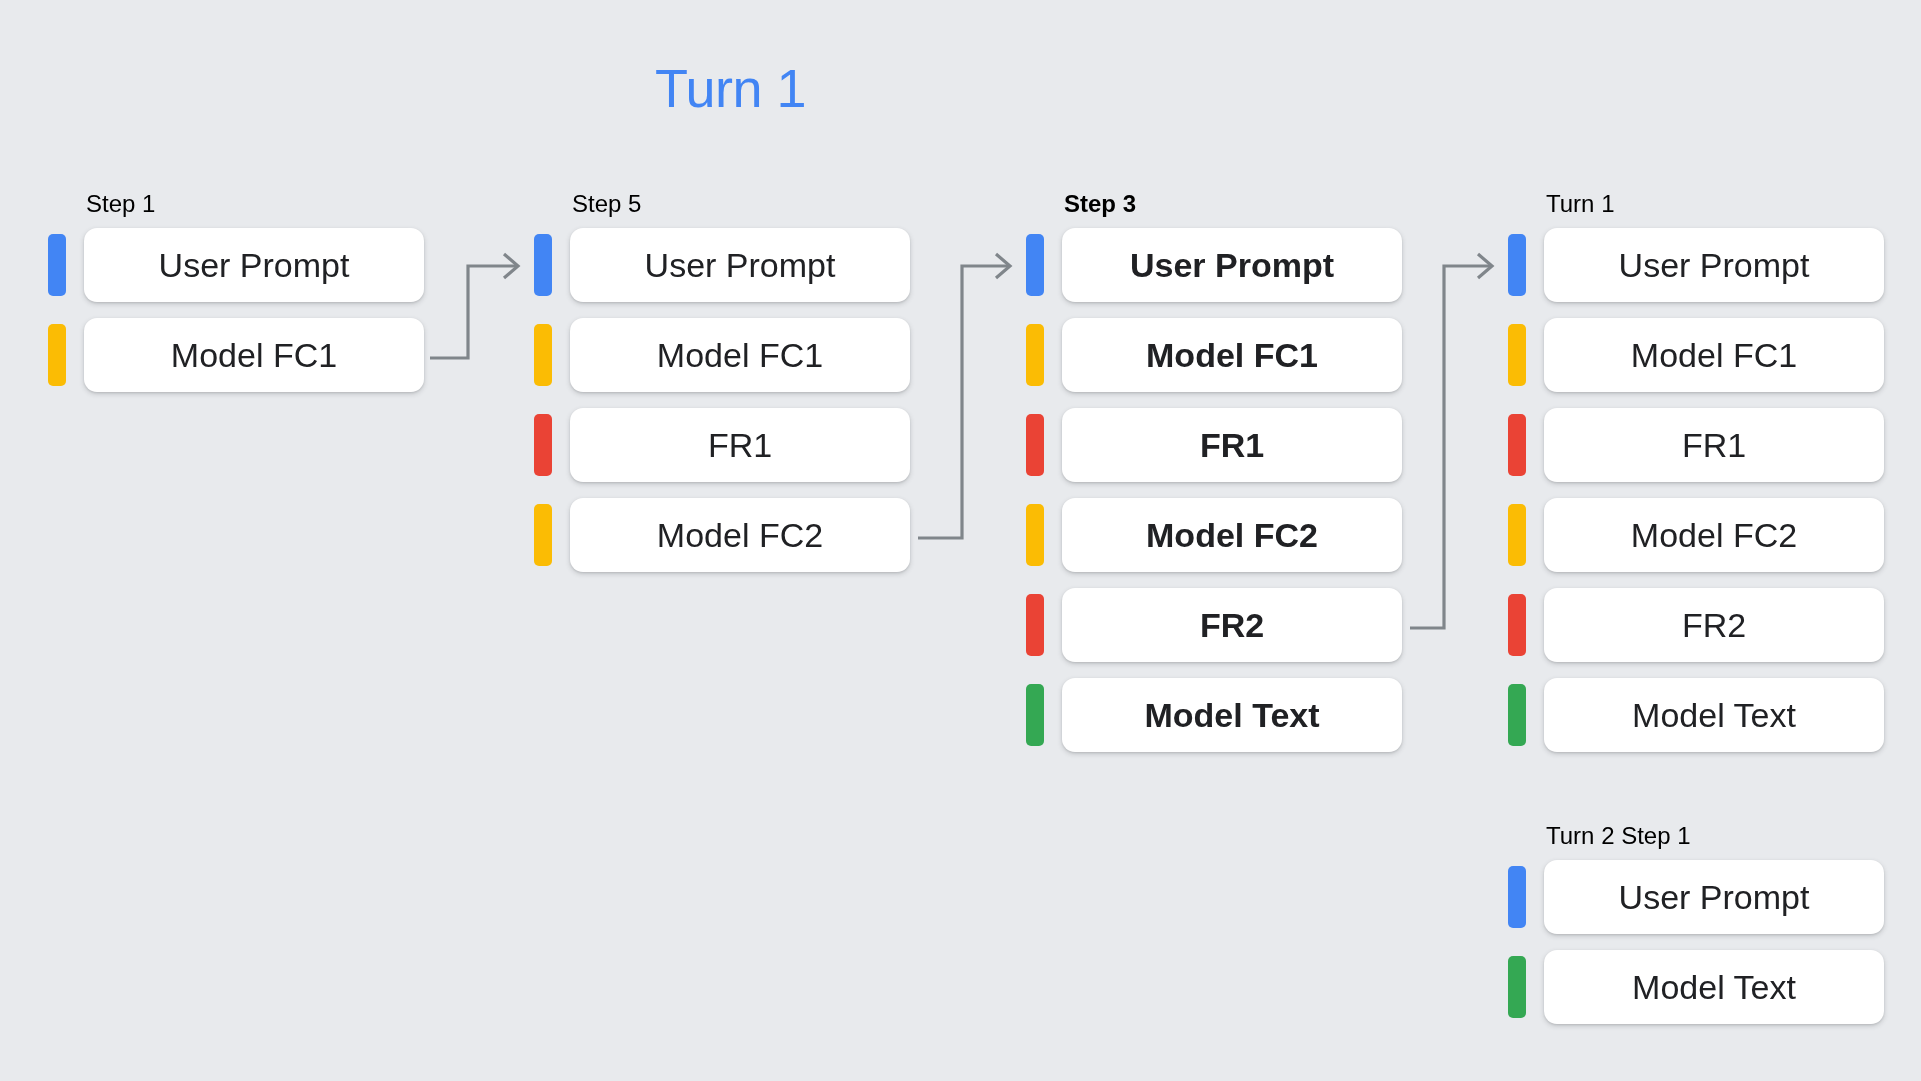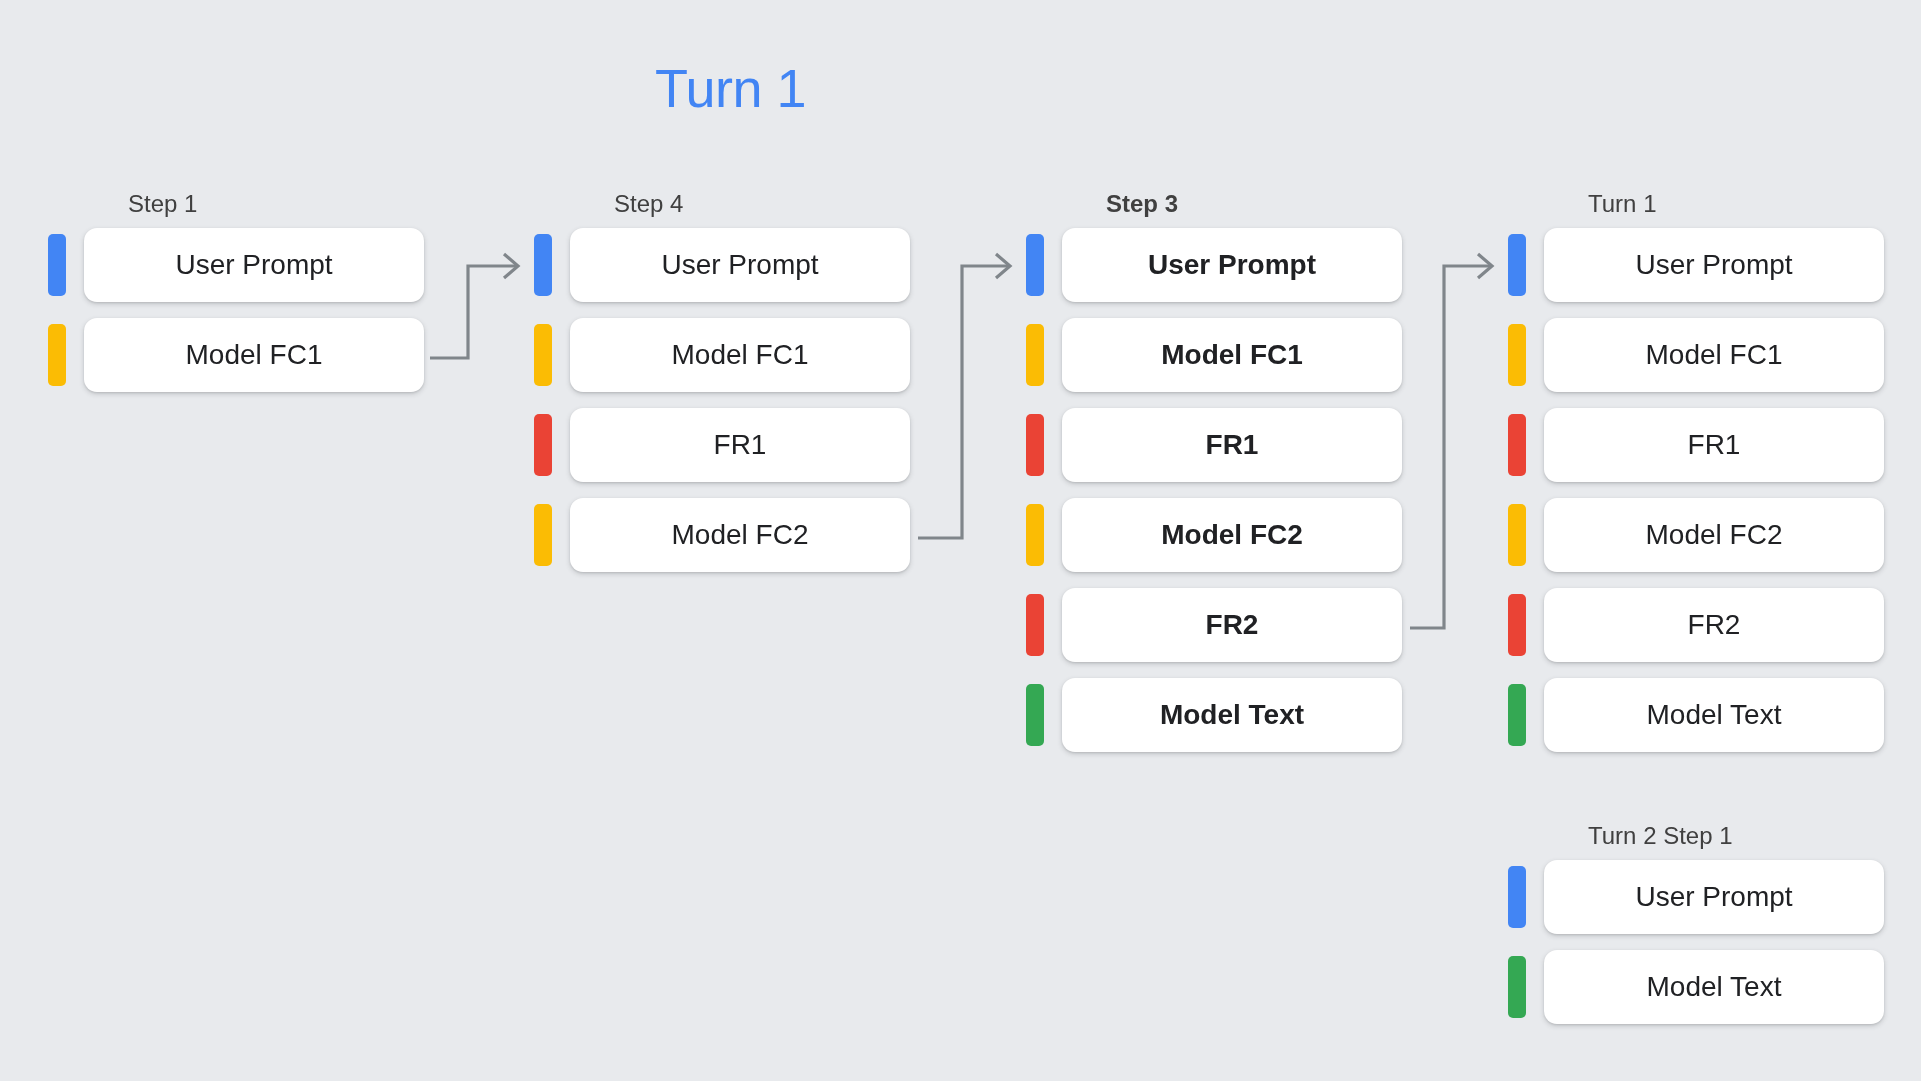--- a/index.html
+++ b/index.html
@@ -37,23 +37,22 @@
 
   
   .column {
     position: absolute;
   }
   .column-label {
     position: absolute;
     top: -38px;
     left: 38px;
     font-size: 24px;
-    color: #404040;
+    color: #000000;
     white-space: nowrap;
-    margin-left: 42px;
   }
 
   .row {
     position: relative;
     height: 74px;
     margin-bottom: 16px;
   }
   .row:last-child { margin-bottom: 0; }
 
   .bar {
@@ -73,21 +72,21 @@
     position: absolute;
     left: 36px;
     top: 0;
     height: 74px;
     background: #ffffff;
     border-radius: 13px;
     box-shadow: 0 2px 5px rgba(60,64,67,0.22), 0 1px 2px rgba(60,64,67,0.12);
     display: flex;
     align-items: center;
     justify-content: center;
-    font-size: 28px;
+    font-size: 34px;
     color: #202124;
     white-space: nowrap;
   }
 
   
   #col-step1 { left: 48px;   top: 228px; width: 340px; }
   #col-step1 .card { width: 340px; }
 
   #col-step2 { left: 534px;  top: 228px; width: 340px; }
   #col-step2 .card { width: 340px; }
@@ -138,21 +137,21 @@
       <div class="bar bar-blue"></div>
       <div class="card">User Prompt</div>
     </div>
     <div class="row">
       <div class="bar bar-yellow"></div>
       <div class="card">Model FC1</div>
     </div>
   </div>
 
   <div class="column" id="col-step2">
-    <div class="column-label">Step 4</div>
+    <div class="column-label">Step 5</div>
 
     <div class="row">
       <div class="bar bar-blue"></div>
       <div class="card">User Prompt</div>
     </div>
     <div class="row">
       <div class="bar bar-yellow"></div>
       <div class="card">Model FC1</div>
     </div>
     <div class="row">

